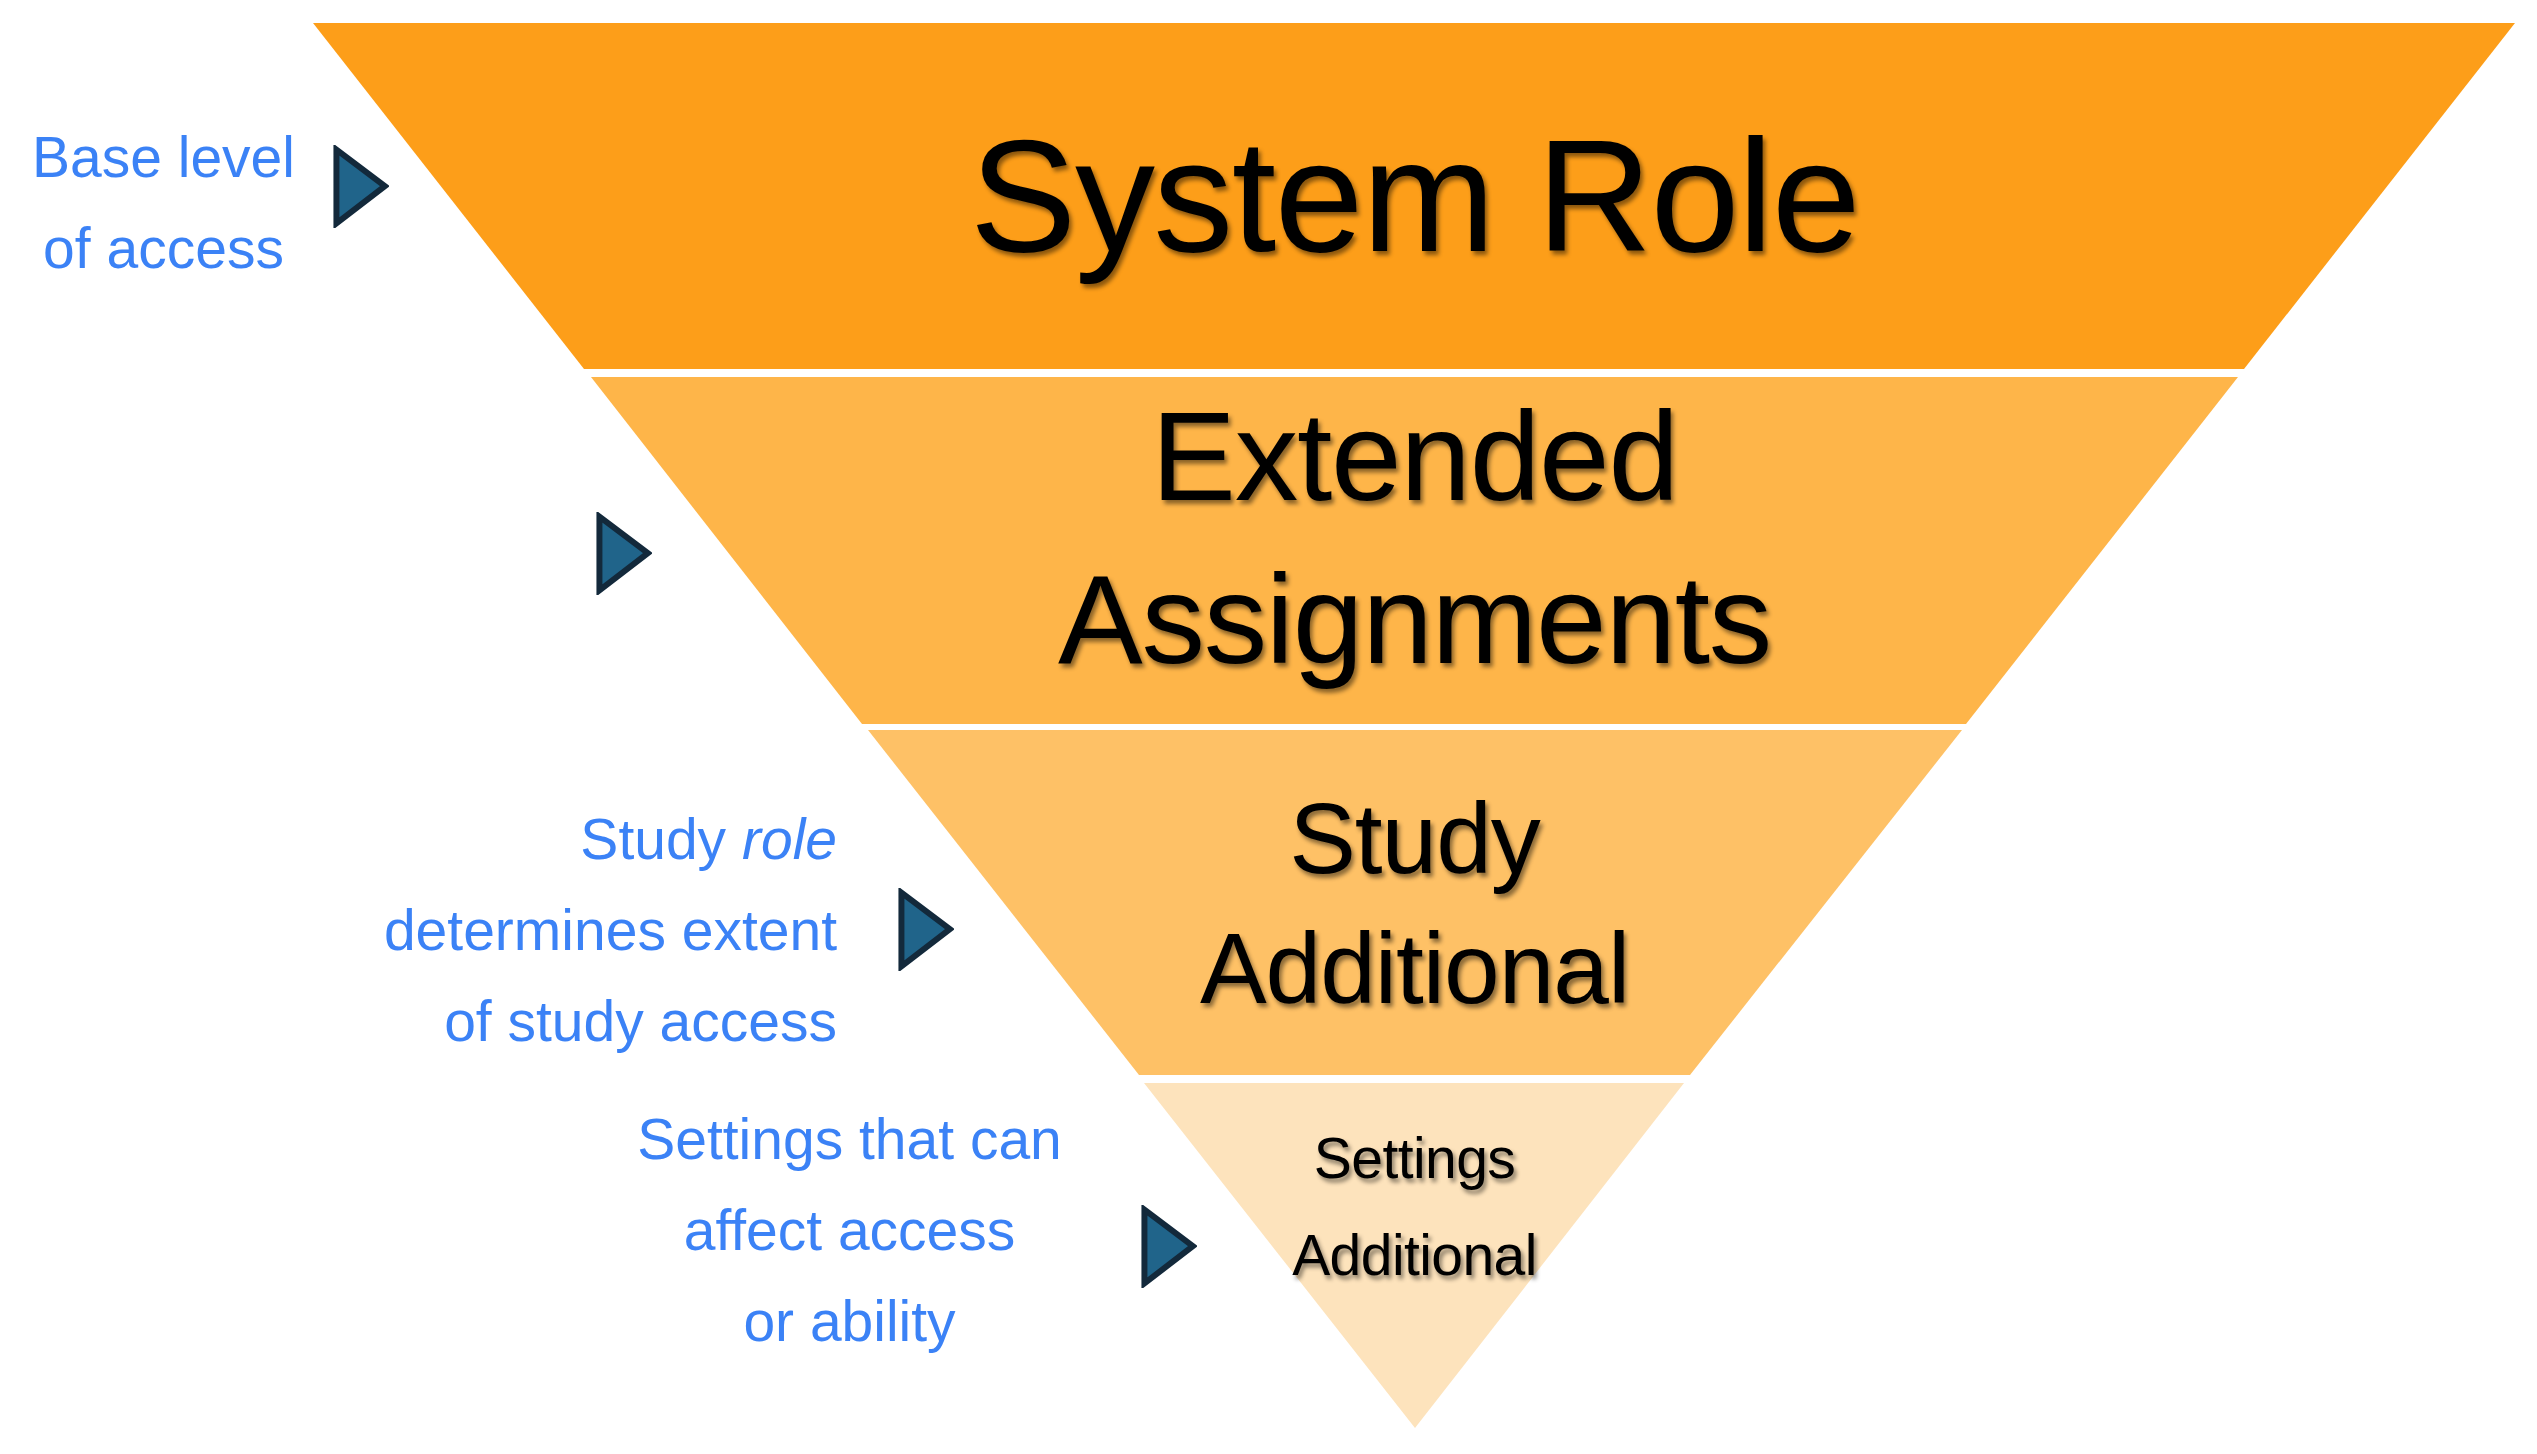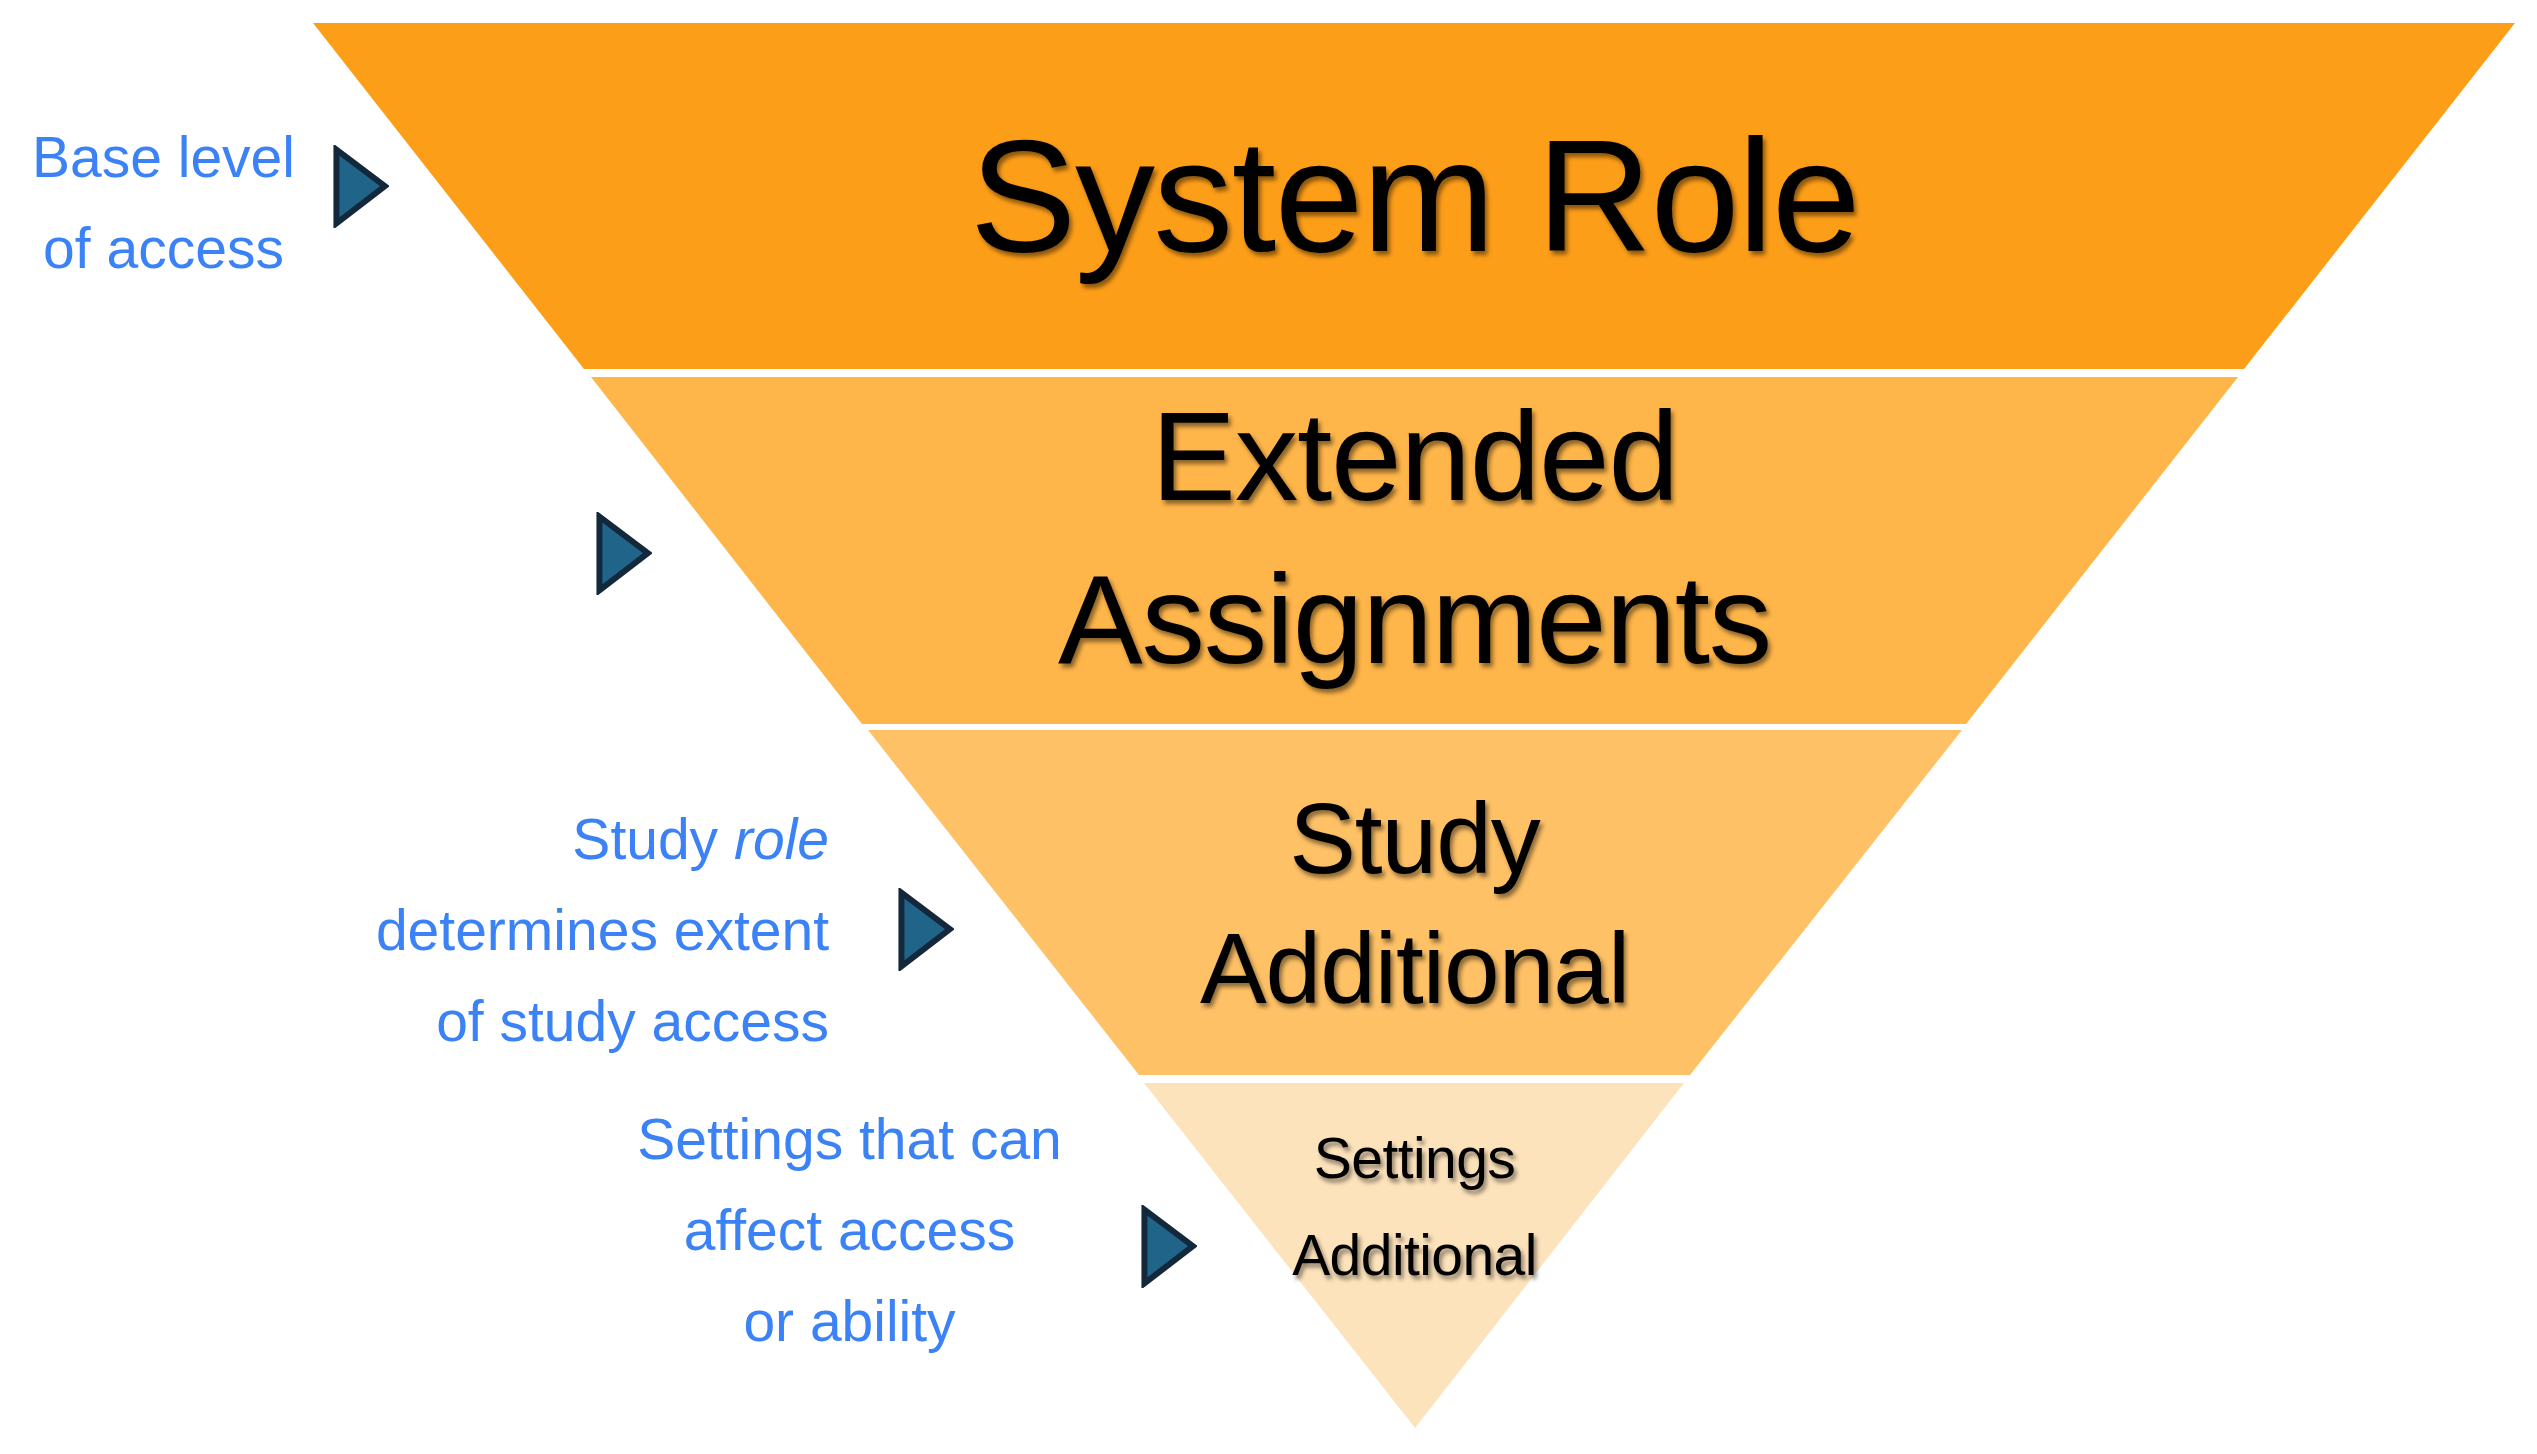--- a/index.html
+++ b/index.html
@@ -43,21 +43,21 @@
 
   .anno {
     position: absolute;
     font-size: 57px;
     line-height: 1.6;
     color: #3b82f6;
   }
   .anno em { font-style: italic; }
   .anno-1 { left: 20px;  top: 112px;  width: 287px; text-align: center; }
   .anno-2 { left: 213px; top: 458px;  width: 347px; text-align: center; }
-  .anno-3 { left: 356px; top: 794px; width: 473px; text-align: right;  }
+  .anno-3 { left: 364px; top: 794px; width: 473px; text-align: right;  }
   .anno-4 { left: 613px; top: 1094px; width: 473px; text-align: center;  }
 
   .arrow { position: absolute; width: 56px; height: 83px; }
   .arrow-1 { left: 333px;  top: 145px;  }
   .arrow-2 { left: 596px;  top: 512px;  }
   .arrow-3 { left: 898px; top: 888px; }
   .arrow-4 { left: 1141px; top: 1205px; }
 </style>
 </head>
 <body>

